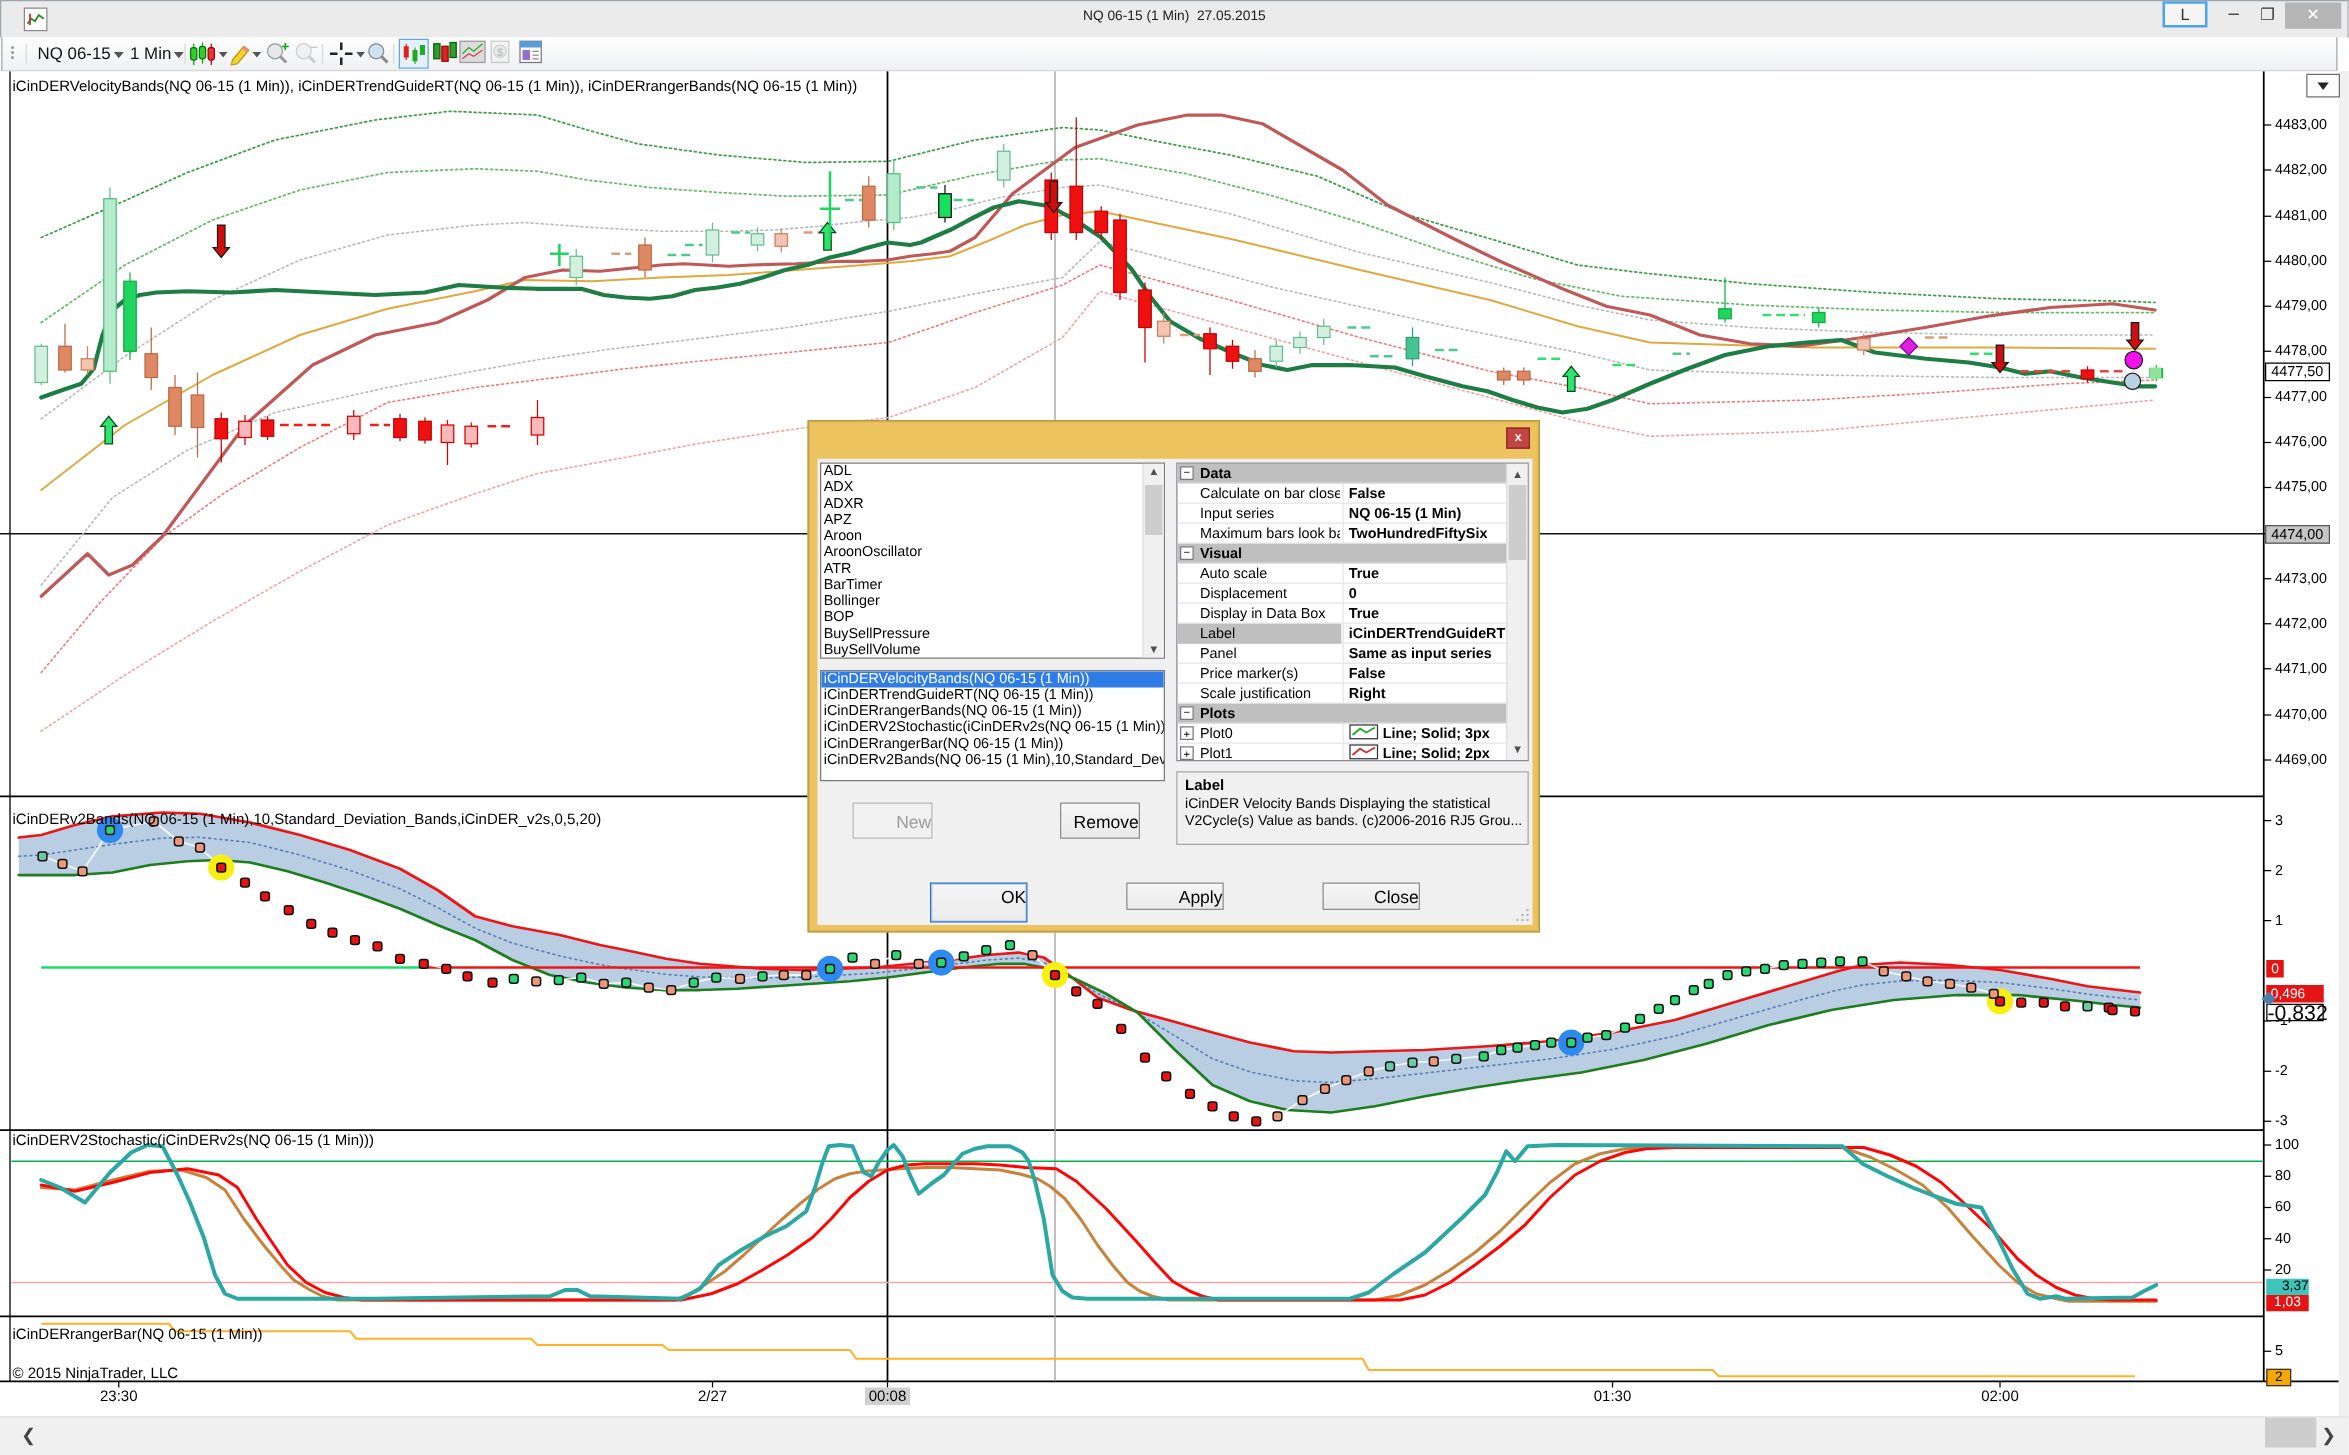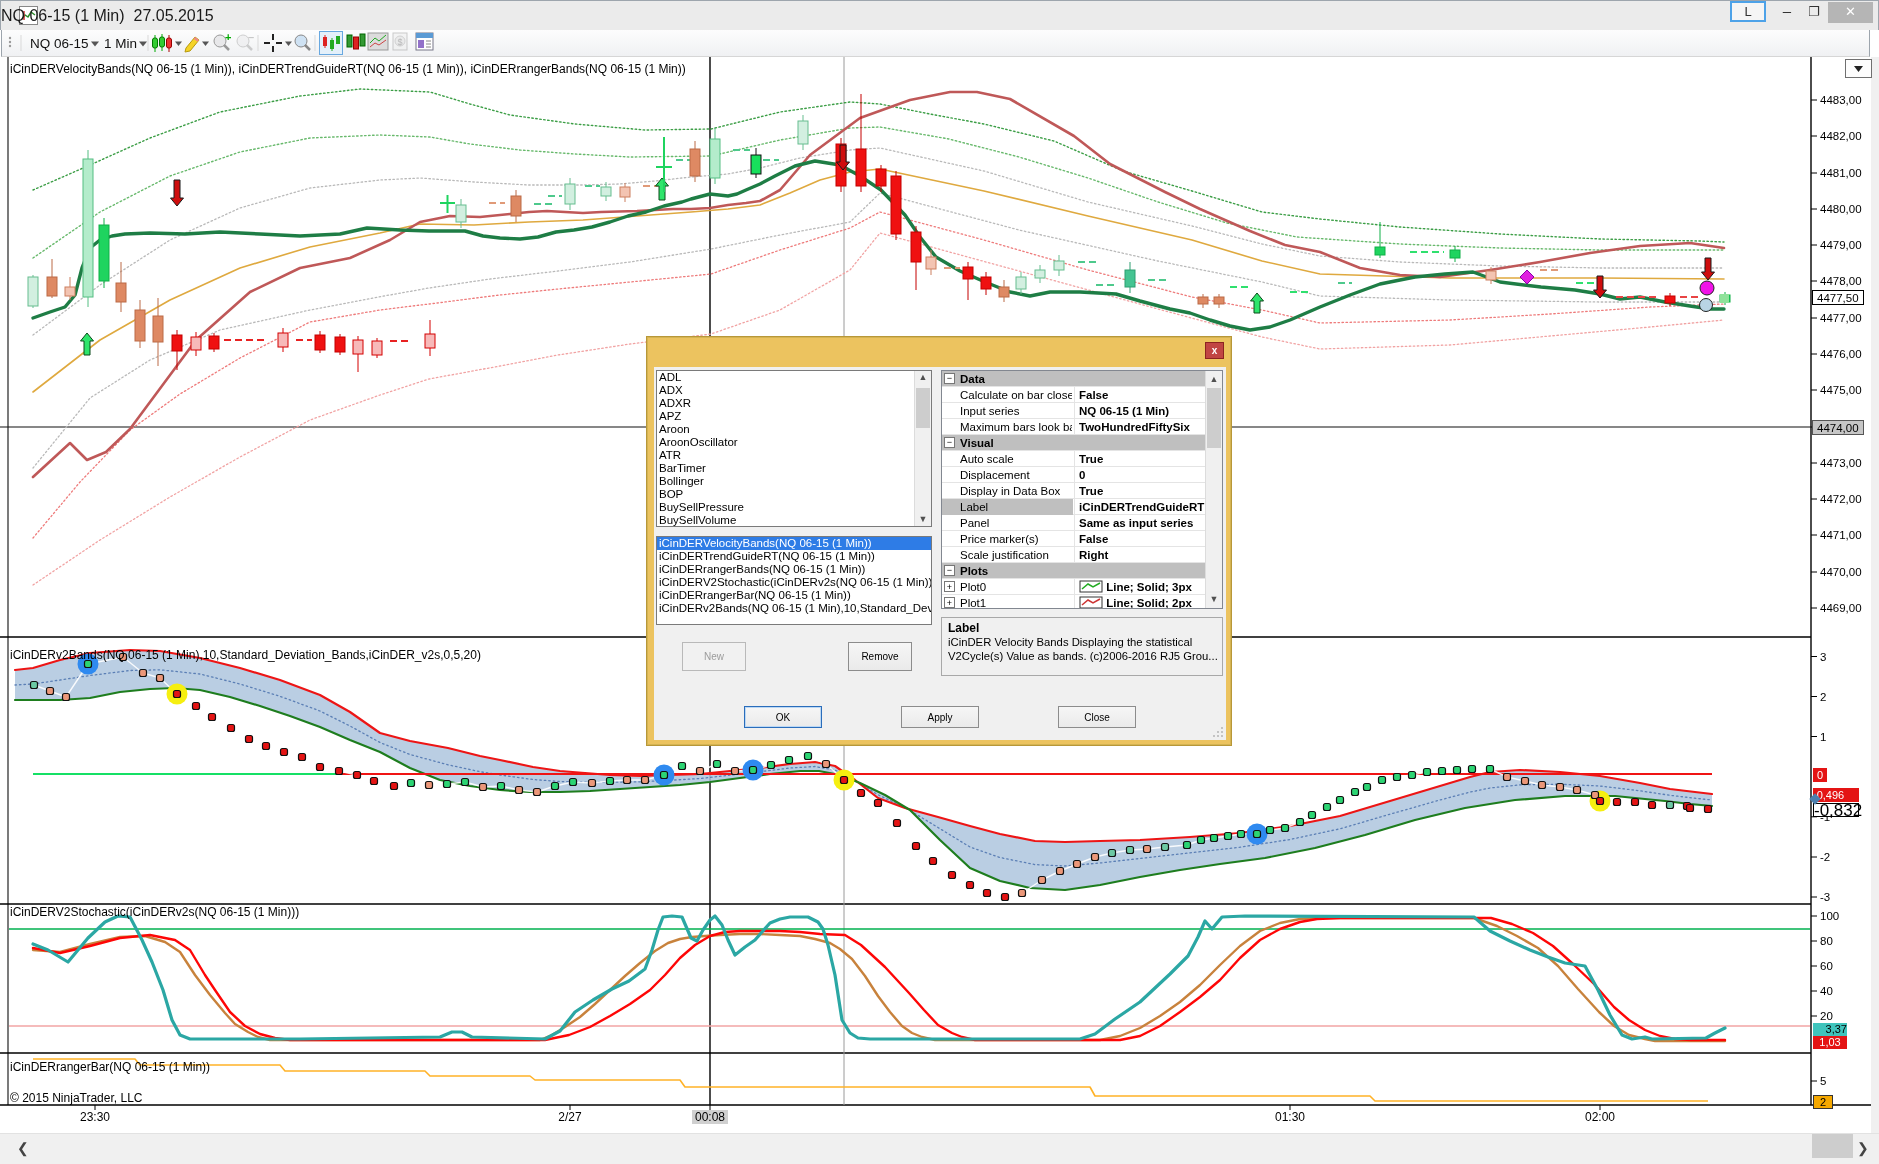--- a/index.html
+++ b/index.html
@@ -1,27 +1,27 @@
 <!DOCTYPE html>
 <html><head><meta charset="utf-8"><style>
 *{margin:0;padding:0;box-sizing:border-box}
 body{width:1879px;height:1164px;font-family:"Liberation Sans",sans-serif;background:#fff;position:relative;overflow:hidden}
 .titlebar{position:absolute;left:0;top:0;width:1879px;height:30px;background:#ebebeb;border:1px solid #9da5ad;border-bottom:none}
-.title{position:absolute;left:0;right:0;top:6px;text-align:left;font-size:16px;color:#1a1a1a}
+.title{position:absolute;left:0;right:0;top:6px;text-align:center;font-size:11px;color:#1a1a1a}
 .toolbar{position:absolute;left:1px;top:30px;width:1869px;height:27px;background:linear-gradient(#fdfdfd,#f0f1f3);border-bottom:1px solid #d6d6d6;border-left:1px solid #9da5ad;border-right:1px solid #9da5ad}
 .winbtn{position:absolute;top:1px;height:20px;text-align:center;font-size:13px;color:#333}
 .lbl{position:absolute;font-size:12px;color:#000;white-space:nowrap}
 .alab{position:absolute;left:1820px;font-size:11.5px;color:#000;height:14px;line-height:14px}
 .tlab{position:absolute;top:1110px;font-size:12px;color:#000;transform:translateX(-50%)}
 .scroll{position:absolute;left:0px;top:1133px;width:1879px;height:31px;background:#f0f0f0;border-top:1px solid #e2e2e2}
 .dlg{position:absolute;left:646px;top:336px;width:586px;height:410px;background:#ecc35f;border:1px solid #b89738;box-shadow:0 0 0 1px #d4b453 inset}
 .dlg .client{position:absolute;left:7px;top:30px;width:572px;height:373px;background:#f0f0f0}
 .lb{position:absolute;background:#fff;border:1px solid #7a7a7a;font-size:11.5px;overflow:hidden}
 .lb div{padding:0 2px;height:13px;line-height:13px;white-space:nowrap}
-.btn{position:absolute;background:linear-gradient(#f6f6f6,#eaeaea);border:1px solid #8c8c8c;font-size:10px;text-align:center;color:#000}
+.btn{position:absolute;background:linear-gradient(#f6f6f6,#eaeaea);border:1px solid #8c8c8c;font-size:14px;text-align:right;color:#000}
 .pg{position:absolute;left:287px;top:3px;width:282px;height:239px;border:1px solid #828790;background:#fff;font-size:11.5px;overflow:hidden}
 .pgrow{position:relative;height:16px;line-height:16px;border-bottom:1px solid #e4e4e4;white-space:nowrap}
 .pgcat{background:#bfbfbf;font-weight:bold}
 .pgname{position:absolute;left:18px;width:112px;overflow:hidden}
 .pgval{position:absolute;left:132px;right:0;font-weight:bold;overflow:hidden;border-left:1px solid #e4e4e4;padding-left:4px}
 .sb{position:absolute;width:17px;background:#f0f0f0;border-left:1px solid #dcdcdc}
 .sbb{position:absolute;left:0;width:16px;height:17px;background:#f0f0f0;color:#505050;font-size:9px;text-align:center;line-height:17px}
 </style></head><body>
 
 <svg width="1879" height="1164" viewBox="0 0 1879 1164" style="position:absolute;left:0;top:0" xmlns="http://www.w3.org/2000/svg">
@@ -630,21 +630,21 @@
         <div class="sbb" style="bottom:0">▼</div>
         <div style="position:absolute;left:1px;top:17px;width:14px;height:60px;background:#cdcdcd"></div>
       </div>
     </div>
 
     <div style="position:absolute;left:287px;top:250px;width:282px;height:59px;border:1px solid #a8a8a8;background:#f0f0f0;padding:3px 6px;font-size:12px">
       <b>Label</b><br>
       <span style="font-size:11.3px;white-space:nowrap">iCinDER Velocity Bands Displaying the statistical<br>V2Cycle(s) Value as bands. (c)2006-2016 RJ5 Grou...</span>
     </div>
 
-    <div class="btn" style="left:90px;top:339px;width:78px;height:22px;line-height:21px;border:1px solid #2a6dbb;box-shadow:0 0 0 1px #bcd8f4 inset">OK</div>
+    <div class="btn" style="left:90px;top:339px;width:78px;height:32px;line-height:21px;border:1px solid #2a6dbb;box-shadow:0 0 0 1px #bcd8f4 inset">OK</div>
     <div class="btn" style="left:247px;top:339px;width:78px;height:22px;line-height:21px">Apply</div>
     <div class="btn" style="left:404px;top:339px;width:78px;height:22px;line-height:21px">Close</div>
     <svg width="12" height="12" style="position:absolute;right:1px;bottom:1px">
         <g fill="#b5b5b5">
           <circle cx="9" cy="9" r="1"></circle>
           <circle cx="5" cy="9" r="1"></circle>
           <circle cx="9" cy="5" r="1"></circle>
           <circle cx="1" cy="9" r="1"></circle>
           <circle cx="9" cy="1" r="1"></circle>
           <circle cx="5" cy="5" r="1"></circle>

